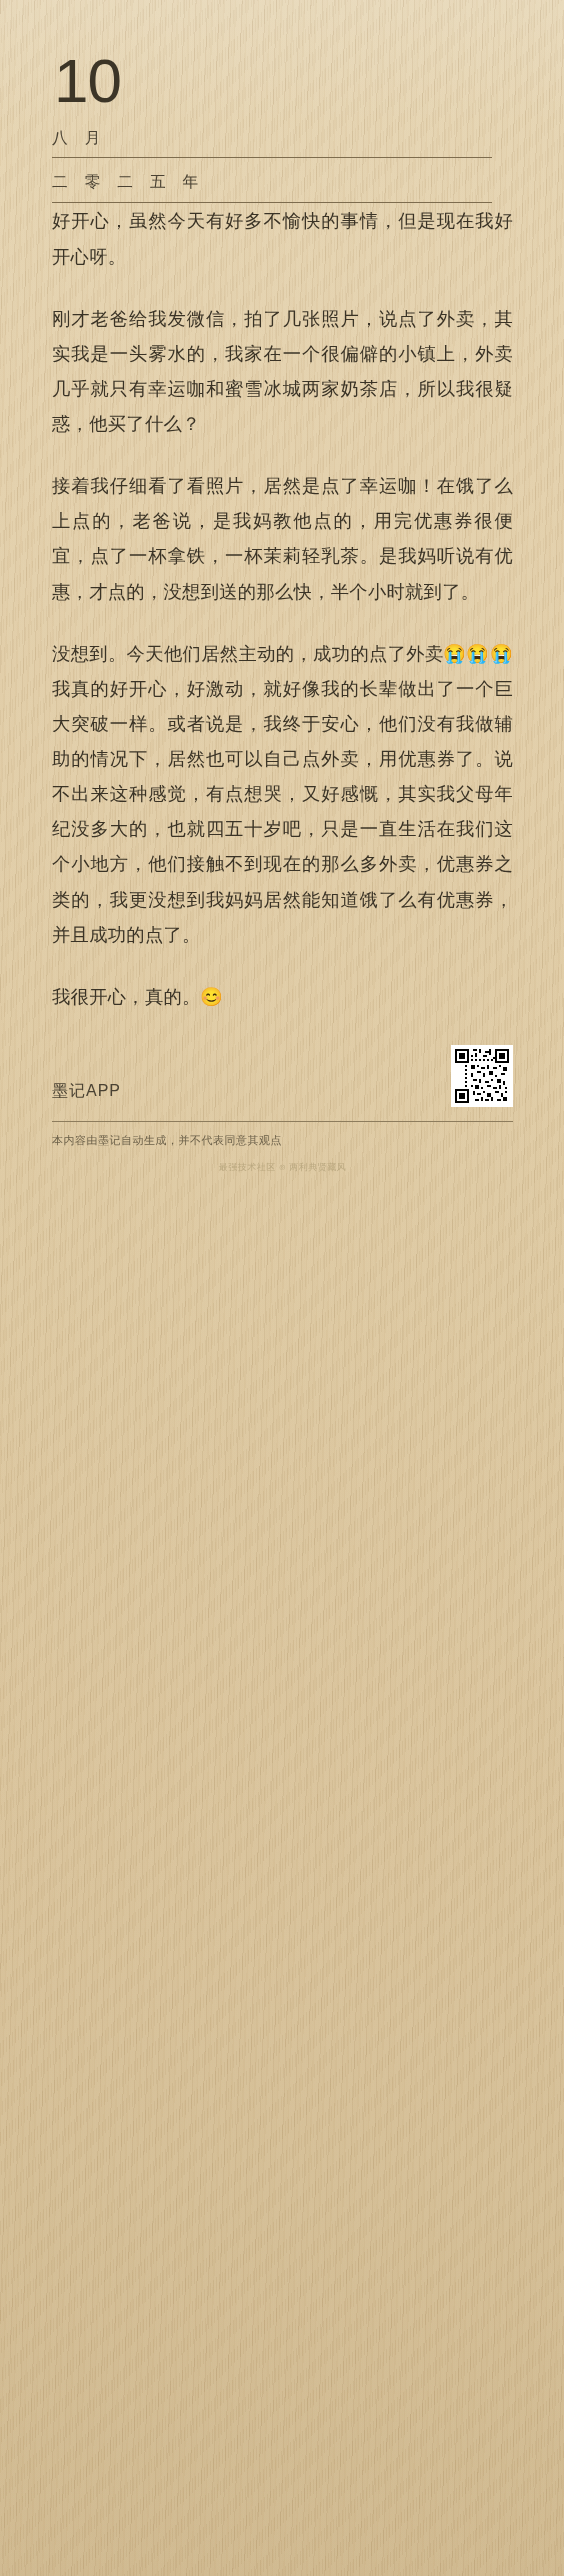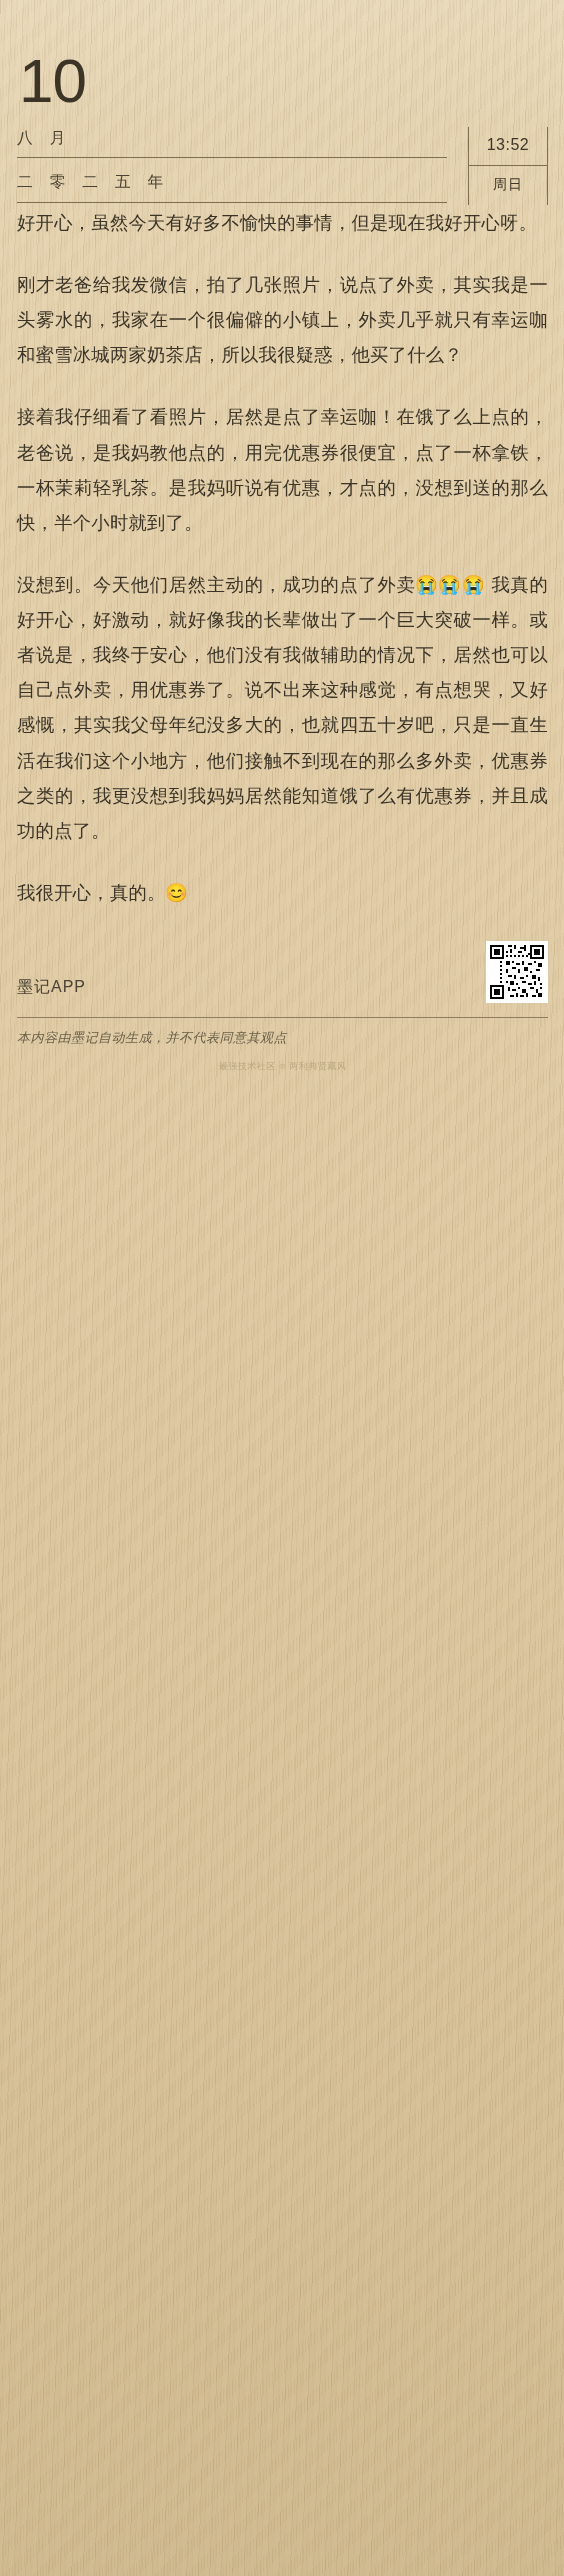--- a/index.html
+++ b/index.html
@@ -36,21 +36,21 @@
     background:
       repeating-linear-gradient(88deg,
         rgba(120,92,52,0.05) 0px,
         rgba(120,92,52,0.05) 0.5px,
         rgba(255,245,225,0.05) 0.5px,
         rgba(255,245,225,0.05) 3.1px);
     pointer-events: none;
   }
   .inner {
     position: relative;
-    padding: 0 17px;
+    padding: 0 52px;
   }
 
   
   .header {
     padding-top: 50px;
   }
   .day-number {
     font-size: 62px;
     line-height: 1;
     font-weight: 400;
@@ -142,24 +142,23 @@
     box-sizing: border-box;
   }
   .qr svg { display: block; }
   .disclaimer-wrap {
     margin-top: 13.6px;
     border-top: 1px solid #8d7c5d;
     padding-top: 11.5px;
     padding-bottom: 9.4px;
   }
   .disclaimer {
-    font-size: 13px;
+    font-size: 11px;
     color: #6a5f48;
     letter-spacing: 0.5px;
-    font-style: italic;
   }
   .watermark {
     text-align: center;
     font-size: 9px;
     color: #b9a77f;
     letter-spacing: 0.5px;
     padding: 3.1px 0 5.2px 0;
   }
 </style>
 </head>
@@ -168,25 +167,20 @@
 <div class="page">
   <div class="grain"></div>
   <div class="inner">
 
     <div class="header">
       <div class="day-number">10</div>
       <div class="header-row">
         <div class="date-left">
           <div class="month-line">八 月</div>
           <div class="year-line">二 零 二 五 年</div>
-        </div>
-        <div class="time-box">
-          <div class="time">13:52</div>
-          <div class="sep"></div>
-          <div class="weekday">周日</div>
         </div>
       </div>
     </div>
 
     <div class="content">
       <p class="para">好开心，虽然今天有好多不愉快的事情，但是现在我好开心呀。</p>
       <p class="para">刚才老爸给我发微信，拍了几张照片，说点了外卖，其实我是一头雾水的，我家在一个很偏僻的小镇上，外卖几乎就只有幸运咖和蜜雪冰城两家奶茶店，所以我很疑惑，他买了什么？</p>
       <p class="para">接着我仔细看了看照片，居然是点了幸运咖！在饿了么上点的，老爸说，是我妈教他点的，用完优惠券很便宜，点了一杯拿铁，一杯茉莉轻乳茶。是我妈听说有优惠，才点的，没想到送的那么快，半个小时就到了。</p>
       <p class="para">没想到。今天他们居然主动的，成功的点了外卖😭😭😭 我真的好开心，好激动，就好像我的长辈做出了一个巨大突破一样。或者说是，我终于安心，他们没有我做辅助的情况下，居然也可以自己点外卖，用优惠券了。说不出来这种感觉，有点想哭，又好感慨，其实我父母年纪没多大的，也就四五十岁吧，只是一直生活在我们这个小地方，他们接触不到现在的那么多外卖，优惠券之类的，我更没想到我妈妈居然能知道饿了么有优惠券，并且成功的点了。</p>
       <p class="para">我很开心，真的。😊</p>

